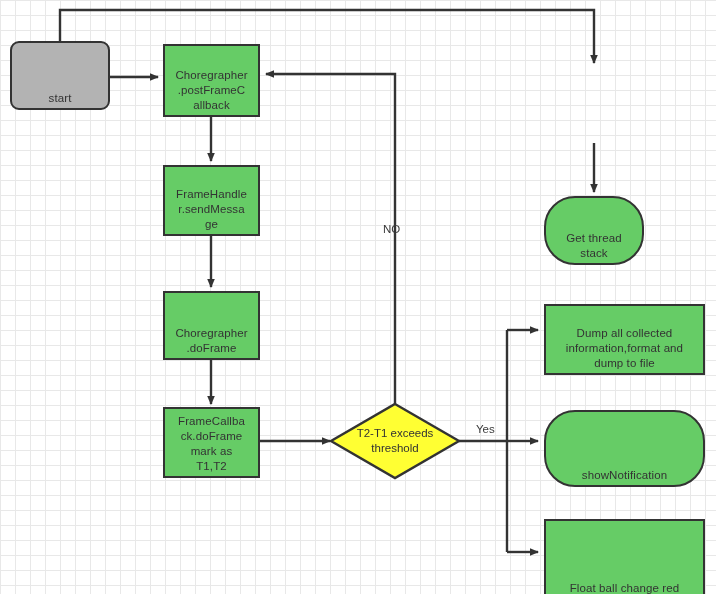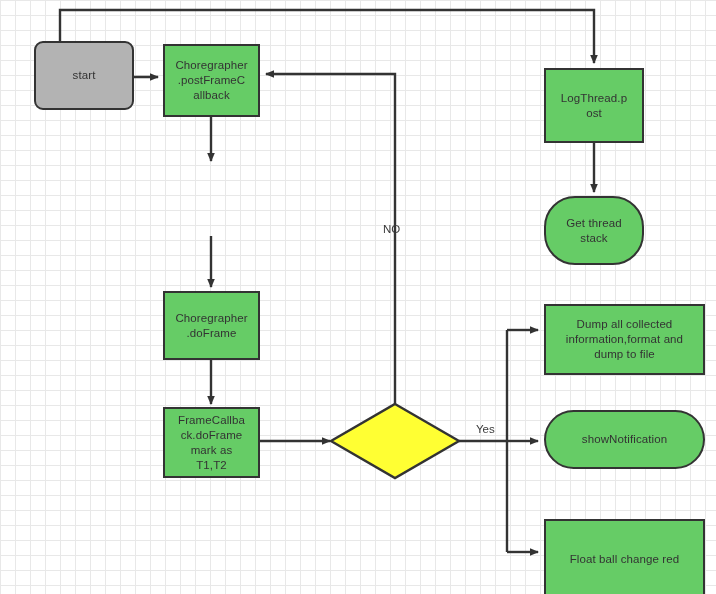--- a/index.html
+++ b/index.html
@@ -27,21 +27,21 @@
     left: 0;
     top: 0;
     width: 716px;
     height: 594px;
     pointer-events: none;
   }
   .node {
     position: absolute;
     box-sizing: border-box;
     display: flex;
-    align-items: center;
+    align-items: flex-end;
     justify-content: center;
     text-align: center;
     color: #333333;
     font-size: 11.5px;
     line-height: 15px;
     letter-spacing: 0.1px;
     border: 2px solid #333333;
     padding: 2px 4px;
     white-space: pre-line;
   }
@@ -113,61 +113,68 @@
 
     <path d="M507,330 L538,330" fill="none" stroke="#333333" stroke-width="2.4" marker-end="url(#arrow)"></path>
 
     <path d="M507,441 L538,441" fill="none" stroke="#333333" stroke-width="2.4" marker-end="url(#arrow)"></path>
 
     <path d="M507,552 L538,552" fill="none" stroke="#333333" stroke-width="2.4" marker-end="url(#arrow)"></path>
 
     <polygon points="395,404 459,441 395,478 331,441" fill="#ffff33" stroke="#333333" stroke-width="2.4" stroke-linejoin="miter"></polygon>
   </svg>
 
-  <div class="node terminator" style="left:10px; top:41px; width:100px; height:69px;margin-left:24px;">
+  <div class="node terminator" style="left:10px; top:41px; width:100px; height:69px;">
     <span>start</span>
   </div>
 
   <div class="node process" style="left:163px; top:44px; width:97px; height:73px;">
     <span>Choregrapher
 .postFrameC
 allback</span>
   </div>
 
+  <div class="node process" style="left:163px; top:165px; width:97px; height:71px;">
+    <span>FrameHandle
+r.sendMessa
+ge</span>
+  </div>
 
   <div class="node process" style="left:163px; top:291px; width:97px; height:69px;">
     <span>Choregrapher
 .doFrame</span>
   </div>
 
   <div class="node process" style="left:163px; top:407px; width:97px; height:71px;">
     <span>FrameCallba
 ck.doFrame
 mark as
 T1,T2</span>
   </div>
 
+  <div class="diamond-wrap" style="left:331px; top:404px; width:128px; height:74px;">
+    <div class="diamond-label">
+      <span>T2-T1 exceeds
+threshold</span>
+    </div>
+  </div>
 
-  <div class="node process" style="left:544px; top:68px; width:100px; height:75px;">
-    <span>LogThread.p
-ost</span>
-  </div>
 
   <div class="node process" style="left:544px; top:196px; width:100px; height:69px;border-radius:31px;">
     <span>Get thread
 stack</span>
   </div>
 
   <div class="node process" style="left:544px; top:304px; width:161px; height:71px;">
     <span>Dump all collected
 information,format and
 dump to file</span>
   </div>
 
-  <div class="node process" style="left:544px; top:410px; width:161px; height:59px;border-radius:31px;">
+  <div class="node process" style="left:544px; top:410px; width:161px; height:77px;border-radius:31px;">
     <span>showNotification</span>
   </div>
 
   <div class="node process" style="left:544px; top:519px; width:161px; height:81px;">
     <span>Float ball change red</span>
   </div>
 
   <div class="edge-label" style="left:383px; top:207px;margin-top:16px;">
     <span>NO</span>
   </div>

